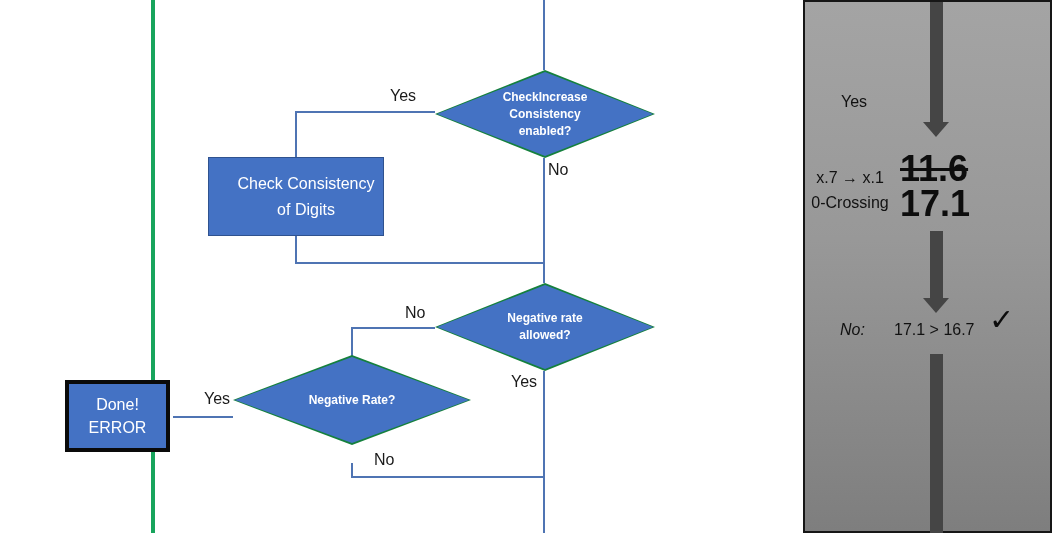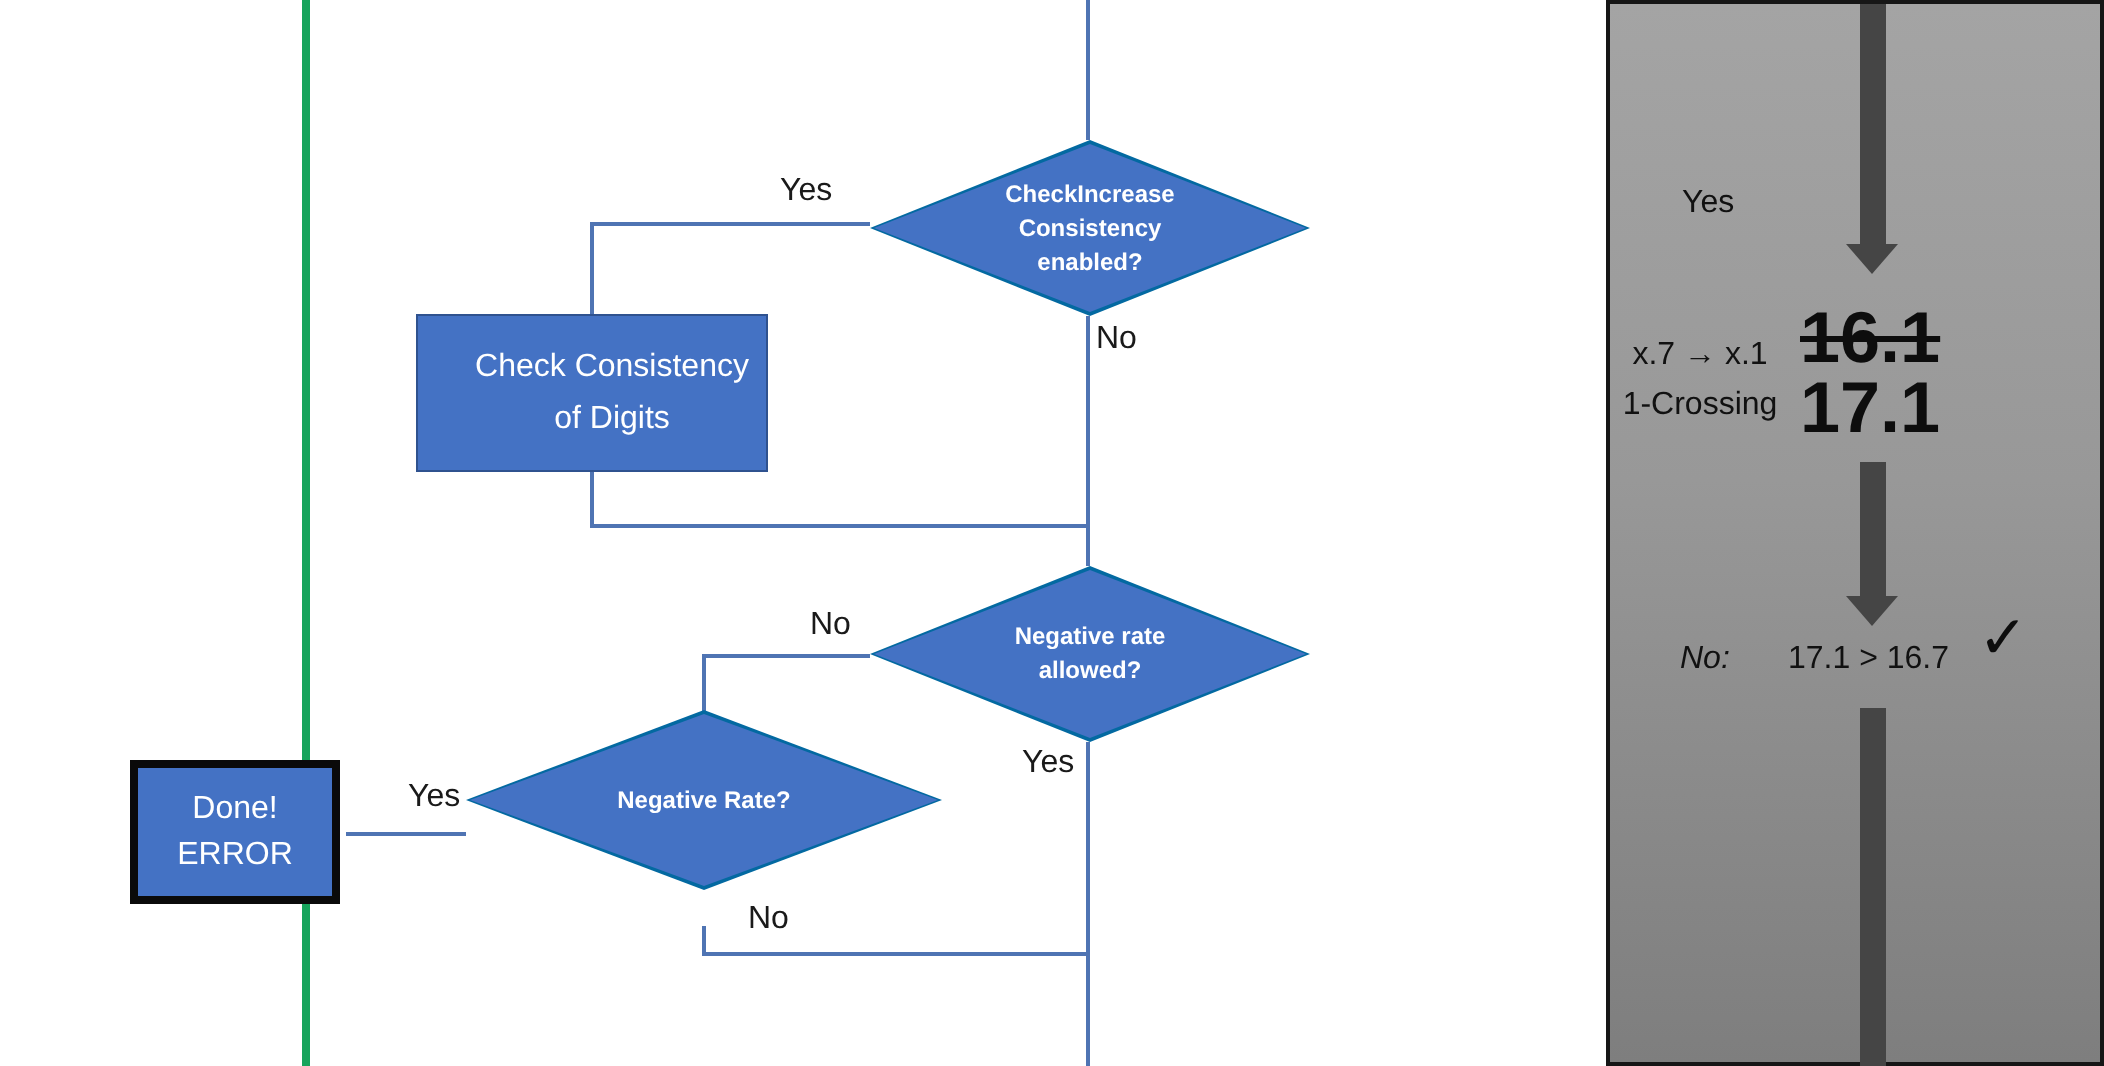--- a/index.html
+++ b/index.html
@@ -5,21 +5,21 @@
   html,body{margin:0;padding:0;background:#fff;}
   .canvas{
     position:relative;width:1052px;height:533px;overflow:hidden;
     background:#ffffff;font-family:"Liberation Sans",sans-serif;
   }
   
   .green-line{position:absolute;left:151px;top:0;width:4px;height:533px;background:#17a45c;}
   
   .conn{position:absolute;background:#4f74b3;}
   
-  .diamond-outer{position:absolute;background:#0369a1;
+  .diamond-outer{position:absolute;background:#15803d;
     clip-path:polygon(50% 0,100% 50%,50% 100%,0 50%);}
   .diamond-inner{position:absolute;left:2px;top:2px;right:2px;bottom:2px;background:#4472c4;
     clip-path:polygon(50% 0,100% 50%,50% 100%,0 50%);
     display:flex;flex-direction:column;align-items:center;justify-content:center;}
   .diamond-inner span{display:block;color:#fff;font-size:12px;font-weight:600;line-height:17px;text-align:center;}
   .box{position:absolute;background:#4472c4;border:1.5px solid #2f528f;
     display:flex;flex-direction:column;align-items:center;justify-content:center;box-sizing:border-box;}
   .box span{display:block;color:#fff;font-size:16px;line-height:26px;text-align:center;margin-left:20px;}
   .done-box{position:absolute;background:#4472c4;border:4px solid #0a0a0a;
     display:flex;flex-direction:column;align-items:center;justify-content:center;box-sizing:border-box;}
@@ -103,25 +103,25 @@
 
   <div class="panel">
 
     <div class="arrow-shaft" style="left:125px;top:0;height:120px;"></div>
     <div class="arrow-head" style="left:118px;top:120px;"></div>
 
     <span class="panel-text" style="left:36px;top:90px;">Yes</span>
 
     <div class="crossing-block">
       <span>x.7 → x.1</span>
-      <span>1-Crossing</span>
+      <span>0-Crossing</span>
     </div>
 
     <div class="big-numbers">
-      <span class="struck">16.1</span>
+      <span class="struck">11.6</span>
       <span>17.1</span>
     </div>
 
     <div class="arrow-shaft" style="left:125px;top:229px;height:67px;"></div>
     <div class="arrow-head" style="left:118px;top:296px;"></div>
 
     <span class="panel-text" style="left:35px;top:318px;font-style:italic;">No:</span>
     <span class="panel-text" style="left:89px;top:318px;">17.1 &gt; 16.7</span>
     <span class="checkmark">✓</span>
 

